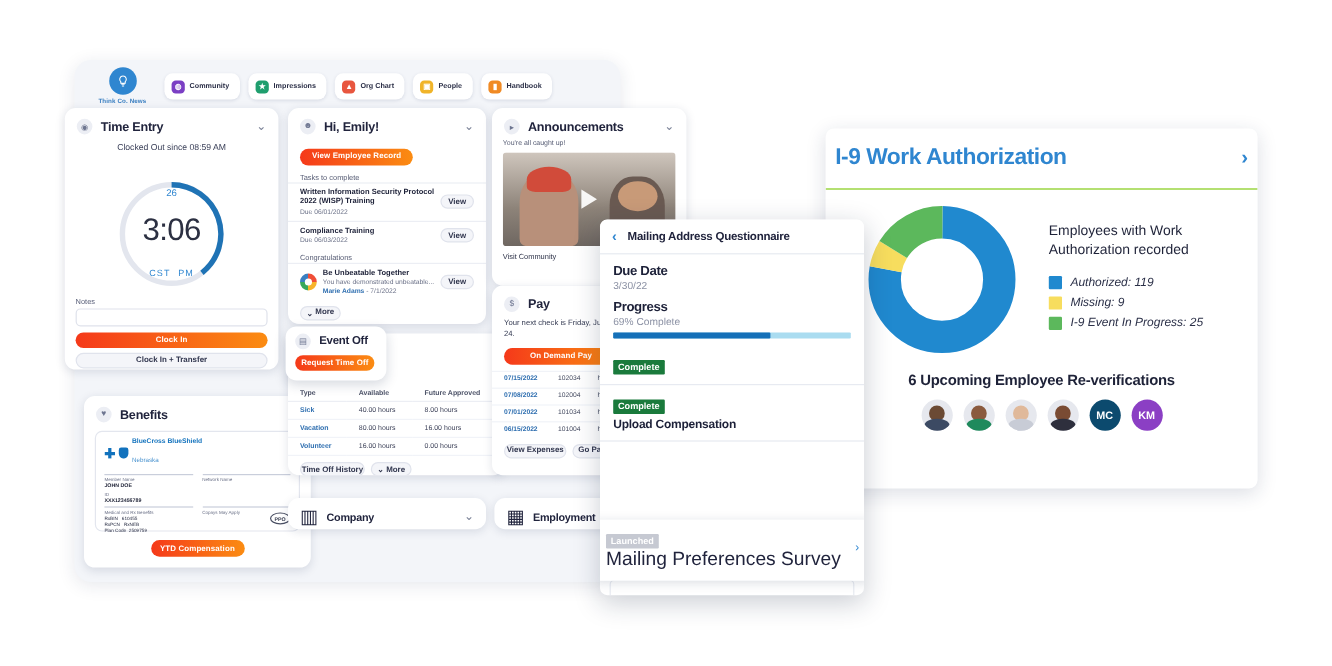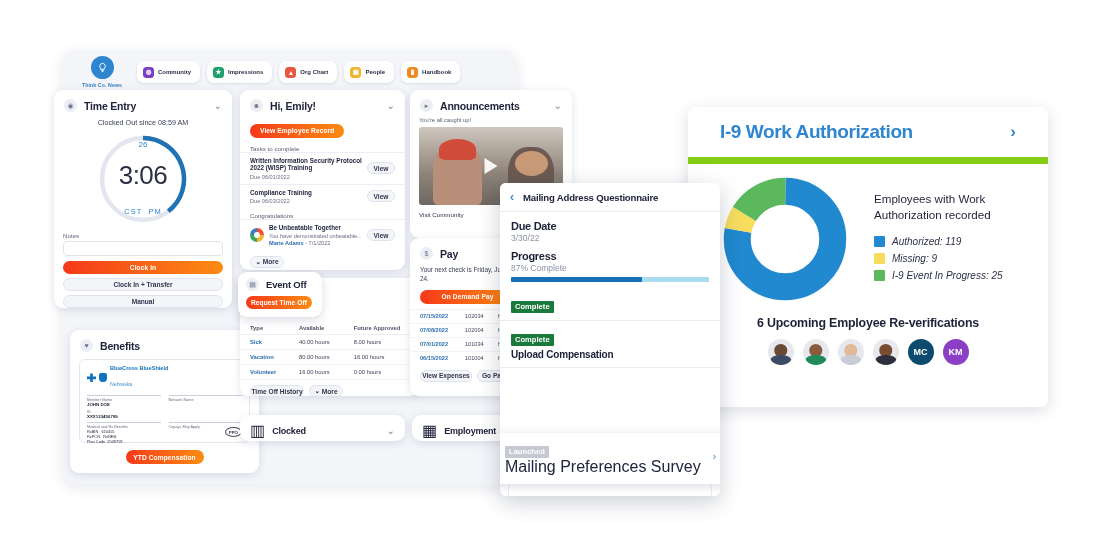--- a/index.html
+++ b/index.html
@@ -76,21 +76,21 @@
   .btn-ghost {
     background: #f4f5f9; border: 1px solid #e0e3ec; border-radius: 20px;
     font-size: 6.6px; color: #31364e; font-weight: 600;
     display: inline-flex; align-items: center; justify-content: center;
   }
 
   
   #time-entry { left: 54px; top: 90px; width: 178px; height: 218px; }
   .clocked { text-align: center; font-size: 7.2px; color: #3b4059; margin-top: -1px; }
   .dial-wrap { display: flex; justify-content: center; margin-top: 5px; }
-  .dial { position: relative; width: 94px; height: 94px; }
+  .dial { position: relative; width: 94px; height: 94px; margin-top: 16px; }
   .dial svg { display: block; }
   .dial .day { position: absolute; top: 8px; width: 100%; text-align: center; font-size: 8px; color: #2f86d0; }
   .dial .big { position: absolute; top: 28px; width: 100%; text-align: center; font-size: 26px; color: #2c3042; letter-spacing: -.5px; }
   .dial .tz { position: absolute; bottom: 10px; width: 100%; text-align: center; font-size: 7.5px; color: #2f86d0; letter-spacing: 1px; }
   .notes-lbl { font-size: 6.2px; color: #5b617a; margin: 6px 0 2px 9px; }
   .notes-box { margin: 0 9px; height: 15px; border: 1px solid #dfe2eb; border-radius: 4px; background:#fff; }
   .te-btns { margin: 5px 9px 0; display: flex; flex-direction: column; gap: 4px; }
   .te-btns > * { height: 13px; width: 100%; }
 
   
@@ -246,22 +246,22 @@
   .mm-bottom { position:absolute; left:8px; right:8px; top: 300px; height: 46px; border:1px solid #e7eaf1; border-radius:4px; }
 
   
   #i9-panel {
     position: absolute; left: 688px; top: 107px; width: 360px; height: 300px;
     background: #fff; border-radius: 7px;
     box-shadow: 0 4px 16px rgba(25,40,80,.15);
     overflow: hidden;
   }
   .i9-head {
-    display: flex; align-items: center; padding: 14px 32px;
-    border-bottom: 7px solid #84cc16;
+    display: flex; align-items: center; padding: 14px 8px;
+    border-bottom: 1px solid #84cc16;
   }
   .i9-title { font-size: 19px; font-weight: 700; color: #2f86d0; letter-spacing: -.4px; }
   .i9-arrow { margin-left: auto; color: #2f86d0; font-size: 17px; font-weight: 600; }
   .i9-body { display: flex; align-items: center; padding: 12px 16px 0; }
   .donut { width: 126px; height: 126px; flex: 0 0 auto; margin-left: 18px; }
   .i9-right { margin-left: 26px; }
   .i9-sub { font-size: 11.6px; font-weight: 400; line-height: 1.35; color: #1e2238; }
   .legend { margin-top: 14px; }
   .leg-row { display: flex; align-items: center; gap: 7px; margin-bottom: 6px; }
   .leg-sw { width: 11px; height: 11px; border-radius: 1px; flex: 0 0 auto; }
@@ -522,41 +522,41 @@
     </div>
     <div class="pay-foot">
       <button class="btn-ghost" style="width:52px">View Expenses</button>
       <button class="btn-ghost" style="width:52px">Go Paperless</button>
     </div>
   </div>
 
   <div class="card" id="company">
     <div class="mini-head">
       <span class="hic">▥</span>
-      <span class="card-title" style="font-size:9px">Clocked</span>
+      <span class="card-title" style="font-size:9px">Company</span>
       <span class="chev">⌄</span>
     </div>
   </div>
   <div class="card" id="employment">
     <div class="mini-head">
       <span class="hic">▦</span>
       <span class="card-title" style="font-size:9px">Employment</span>
     </div>
   </div>
 
   <div id="mailing-modal">
     <div class="mm-head">
       <span class="mm-back">‹</span>
       <span class="mm-title">Mailing Address Questionnaire</span>
     </div>
     <div class="mm-body">
       <div class="mm-h">Due Date</div>
       <div class="mm-v">3/30/22</div>
       <div class="mm-h2">Progress</div>
-      <div class="mm-v">87% Complete</div>
+      <div class="mm-v">69% Complete</div>
       <div class="bar-track">
         <div class="bar-fill" id="bar-fill" style="width: 66%;"></div>
       </div>
     </div>
     <div class="mm-task">
       <span class="badge">Complete</span>
     </div>
     <div class="mm-task">
       <span class="badge">Complete</span>
       <div class="nm">Upload Compensation</div>

